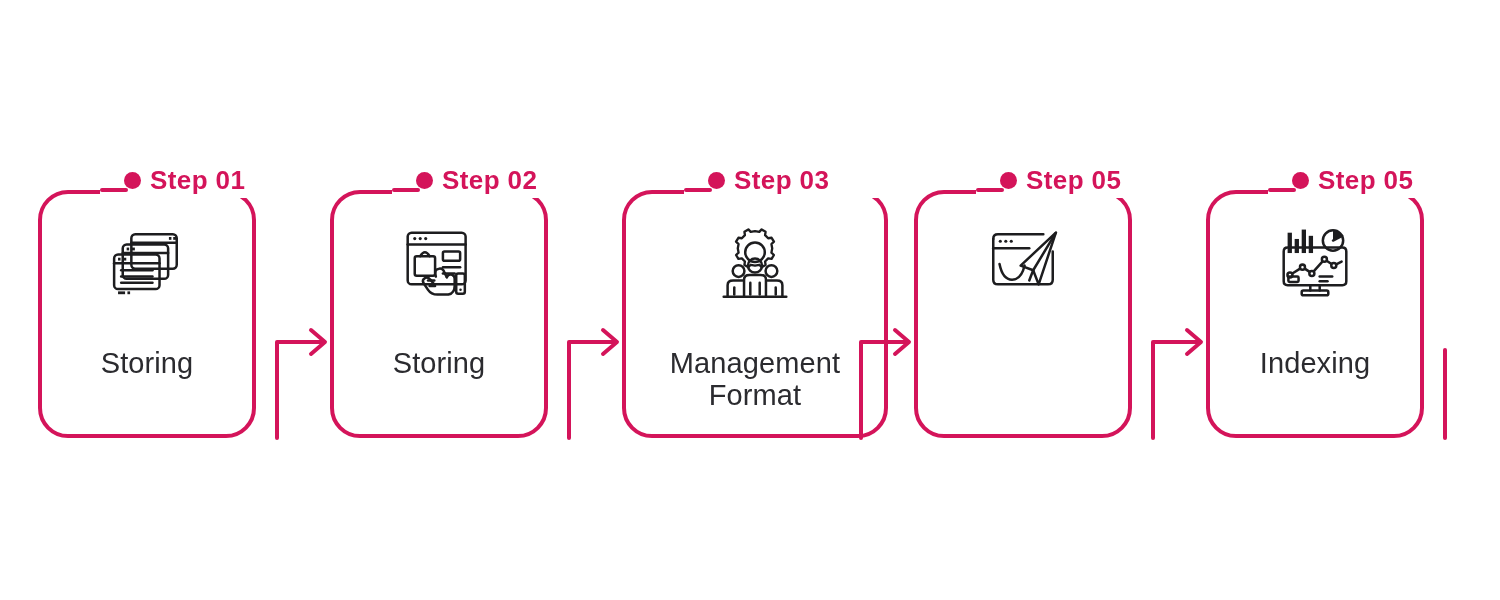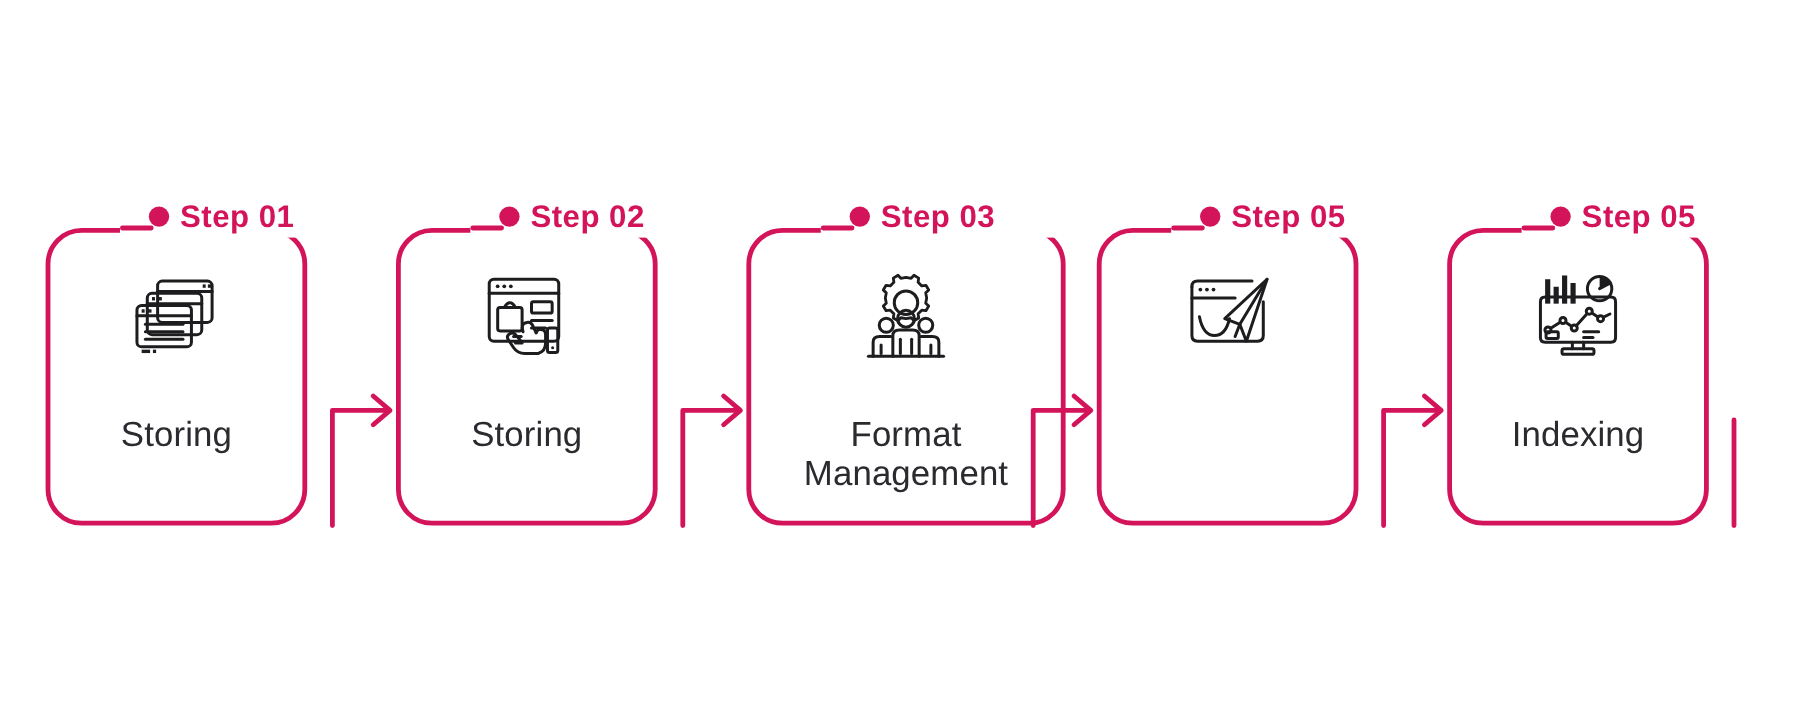--- a/index.html
+++ b/index.html
@@ -184,22 +184,22 @@
           <path d="M 15 88 L 15 73 q 0 -6 7 -6 l 12 0"></path>
           <path d="M 85 88 L 85 73 q 0 -6 -7 -6 l -12 0"></path>
           <line x1="10" y1="88" x2="90" y2="88"></line>
           <line x1="23.5" y1="76" x2="23.5" y2="85"></line>
           <line x1="44" y1="70" x2="44" y2="85"></line>
           <line x1="56" y1="70" x2="56" y2="85"></line>
           <line x1="76.5" y1="76" x2="76.5" y2="85"></line>
         </svg>
       </div>
       <div class="label">
+        <div>Management</div>
         <div>Format</div>
-        <div>Management</div>
       </div>
     </div>
   </div>
 
   <div class="connector pink" style="left:839px;">
     <svg width="100" height="248" viewBox="0 0 100 248">
       <path d="M 22 248 L 22 152 L 68 152" fill="none" stroke="#D4145A" stroke-width="4" stroke-linecap="round" stroke-linejoin="round"></path>
       <path d="M 56 140 L 70 152 L 56 164" fill="none" stroke="#D4145A" stroke-width="4" stroke-linecap="round" stroke-linejoin="round"></path>
     </svg>
   </div>

